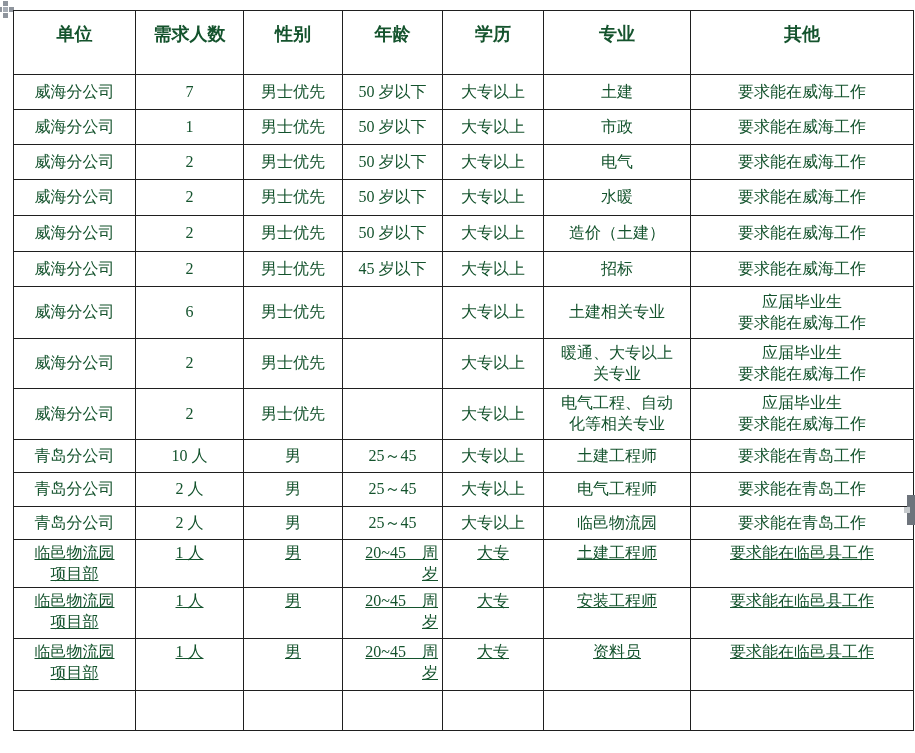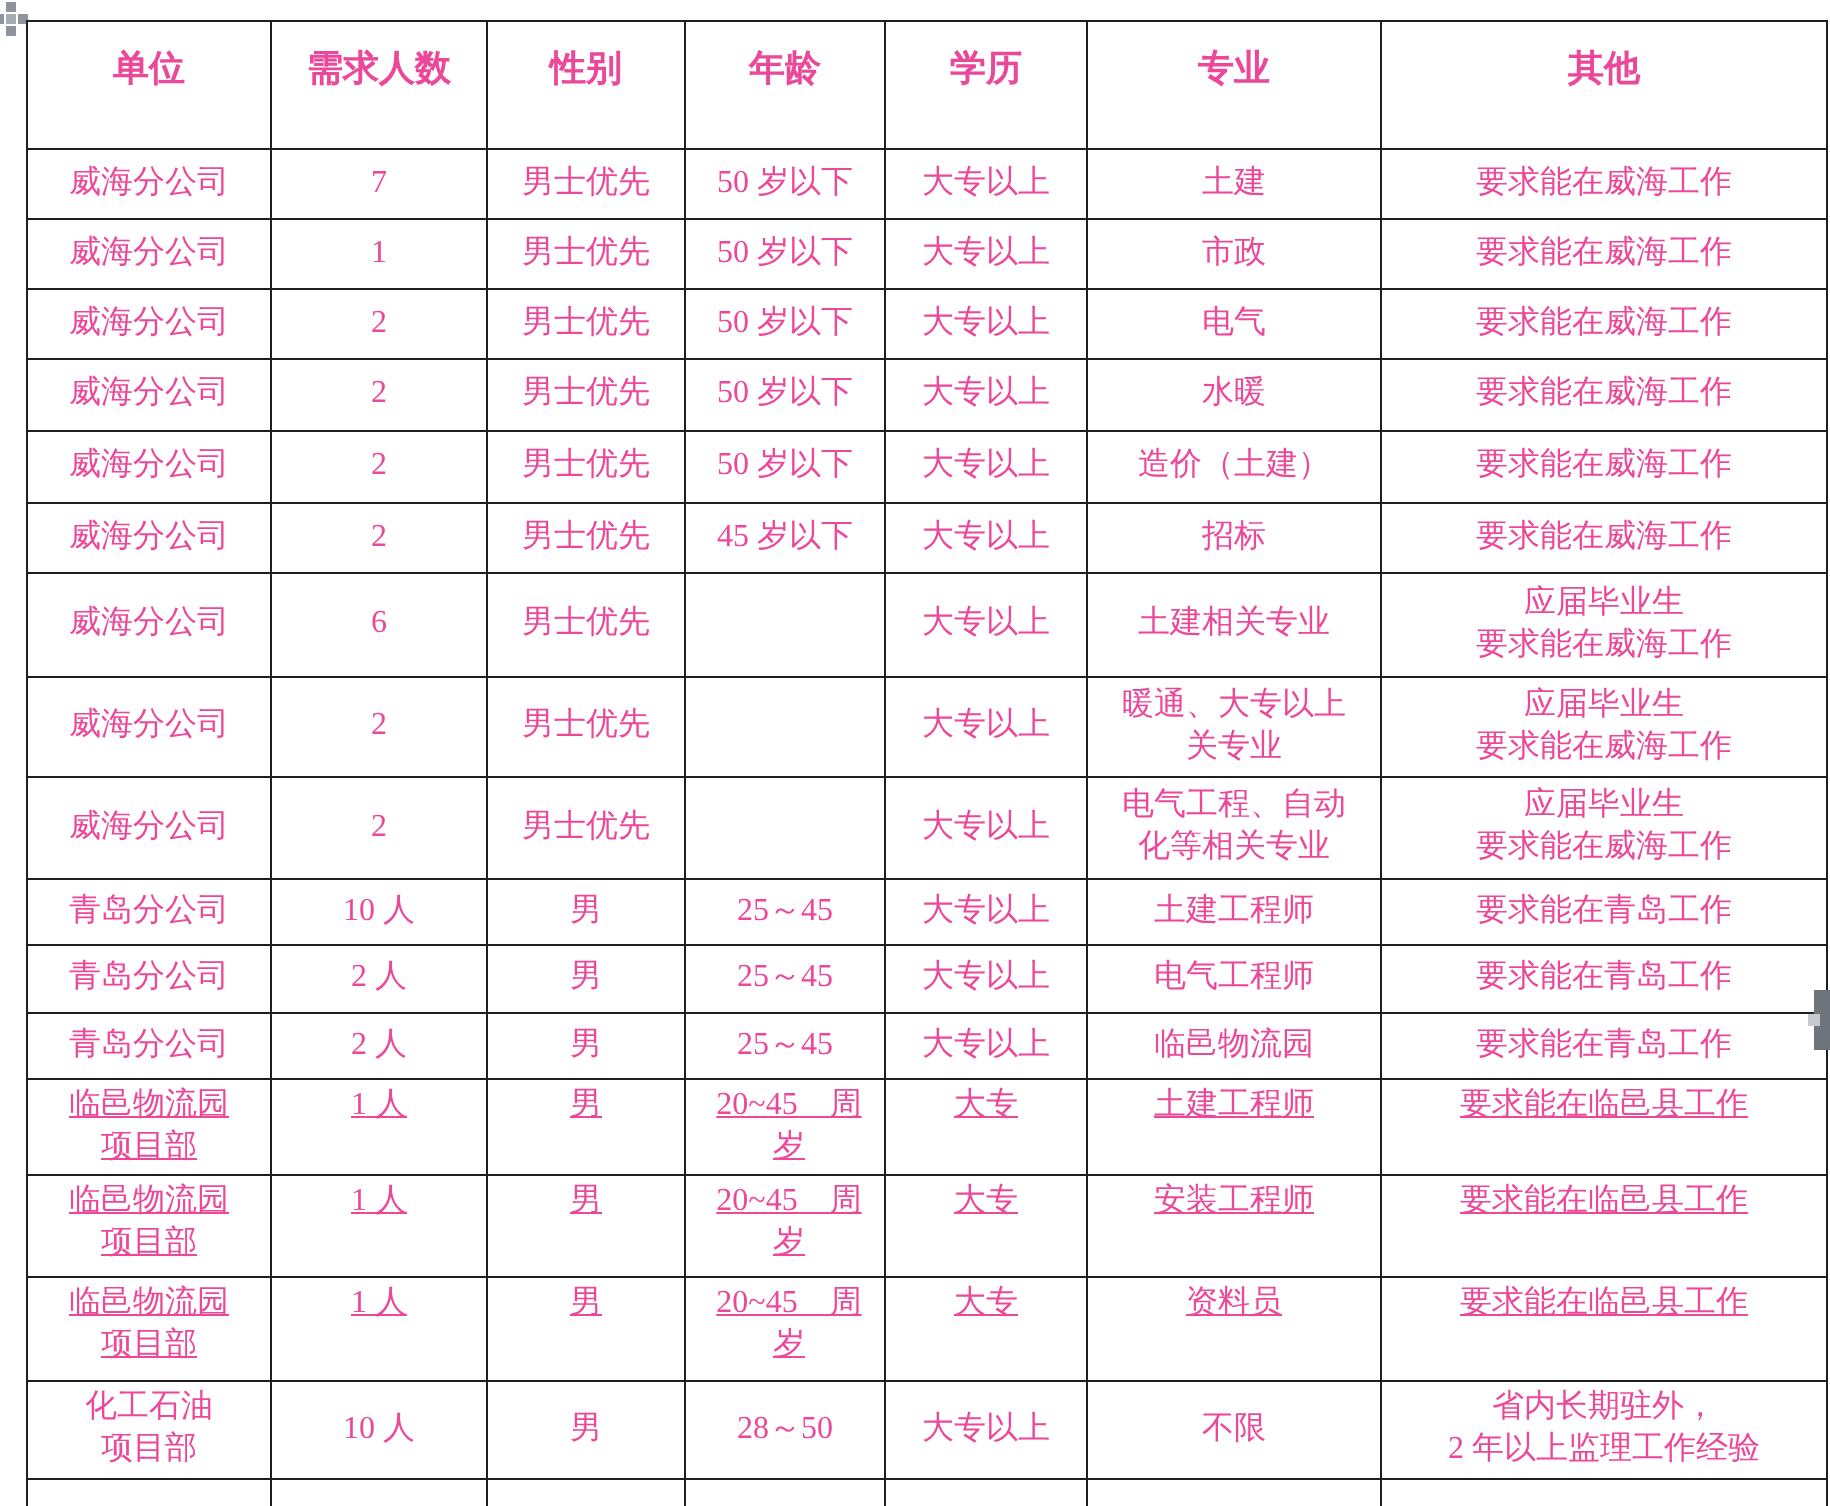--- a/index.html
+++ b/index.html
@@ -3,21 +3,21 @@
 <meta charset="utf-8">
 <style>
   html, body { margin: 0; padding: 0; background: #ffffff; }
   .page {
     position: relative;
     width: 915px;
     height: 753px;
     overflow: hidden;
     background: #ffffff;
     font-family: "Liberation Serif", "DejaVu Serif", serif;
-    color: #ec4899;
+    color: #14532d;
   }
   table.job-table {
     position: absolute;
     left: 13px;
     top: 10px;
     width: 900px;
     border-collapse: collapse;
     table-layout: fixed;
   }
   .job-table th, .job-table td {
@@ -31,21 +31,21 @@
     overflow: hidden;
   }
   .job-table th {
     font-size: 18px;
     font-weight: bold;
     vertical-align: middle;
     padding-bottom: 18px;
   }
   tr.v-top td { vertical-align: top; padding-top: 3px; text-decoration: underline; }
   tr.v-top td.col3 {
-    text-align: center;
+    text-align: right;
     white-space: pre-wrap;
     padding-left: 8px;
   }
   
   .move-handle {
     position: absolute;
     left: -3px;
     top: 1px;
     width: 18px;
     height: 18px;
@@ -253,31 +253,20 @@
           <td class="col0">临邑物流园
 项目部</td>
           <td class="col1">1 人</td>
           <td class="col2">男</td>
           <td class="col3">20~45　周
 岁</td>
           <td class="col4">大专</td>
           <td class="col5">资料员</td>
           <td class="col6">要求能在临邑县工作</td>
         </tr>
-        <tr style="height: 49px;">
-          <td class="col0">化工石油
-项目部</td>
-          <td class="col1">10 人</td>
-          <td class="col2">男</td>
-          <td class="col3">28～50</td>
-          <td class="col4">大专以上</td>
-          <td class="col5">不限</td>
-          <td class="col6">省内长期驻外，
-2 年以上监理工作经验</td>
-        </tr>
         <tr style="height: 40px;">
           <td class="col0"></td>
           <td class="col1"></td>
           <td class="col2"></td>
           <td class="col3"></td>
           <td class="col4"></td>
           <td class="col5"></td>
           <td class="col6"></td>
         </tr>
       </tbody>

